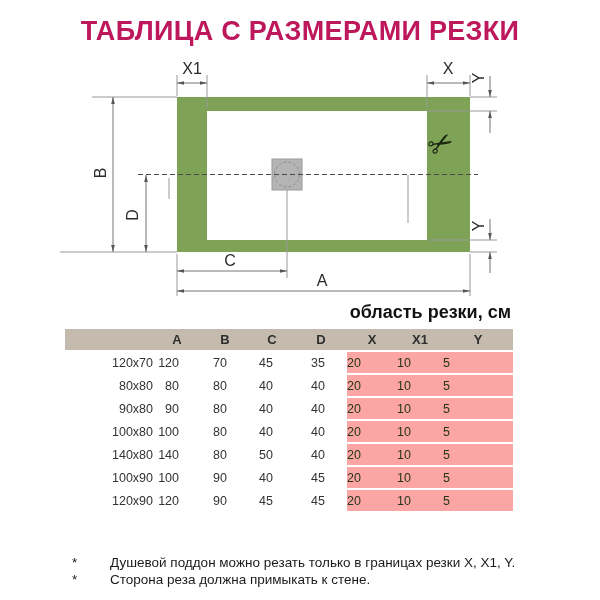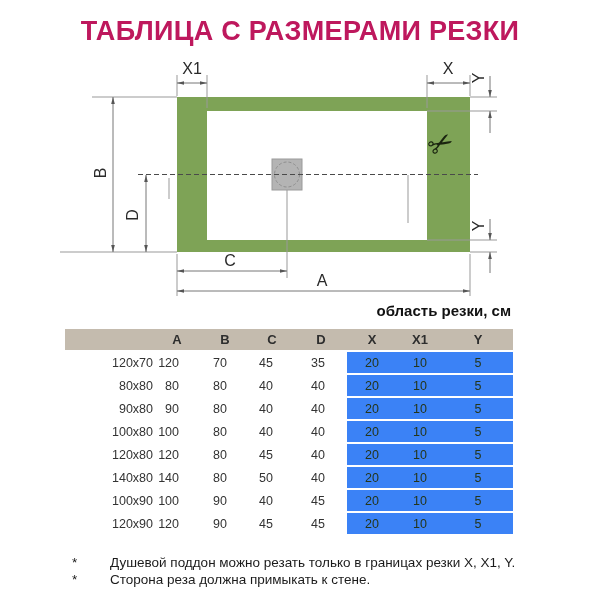--- a/index.html
+++ b/index.html
@@ -3,27 +3,27 @@
 <meta charset="utf-8">
 <style>
   html,body{margin:0;padding:0;background:#fff;}
   body{width:600px;height:600px;position:relative;font-family:"Liberation Sans",sans-serif;overflow:hidden;}
   .title{position:absolute;top:16px;left:0;width:100%;text-align:center;font-size:27px;font-weight:bold;color:#be185d;letter-spacing:.3px;}
   svg.draw{position:absolute;left:0;top:0;}
   .dim-label{position:absolute;font-size:16px;color:#2a2a2a;transform:translate(-50%,-50%);white-space:nowrap;}
   .dim-label.rot{transform:translate(-50%,-50%) rotate(-90deg);}
   .scissors{position:absolute;left:441px;top:144px;font-size:30px;line-height:30px;color:#1a240f;
             font-family:"DejaVu Sans",sans-serif;transform:translate(-50%,-50%) rotate(-30deg);}
-  .area-note{position:absolute;top:302px;left:0;width:511px;text-align:right;font-size:15px;font-weight:bold;color:#111;}
+  .area-note{position:absolute;top:302px;left:0;width:511px;text-align:right;font-size:18px;font-weight:bold;color:#111;}
   table.sizes{position:absolute;left:65px;top:327px;width:448px;border-collapse:separate;border-spacing:0 2px;
               table-layout:fixed;font-size:12.5px;color:#333;}
   table.sizes th{background:#c4bbae;font-weight:bold;color:#2e2e2e;height:19px;font-size:13px;text-align:center;}
   table.sizes td{height:19px;text-align:right;padding-right:22px;}
   table.sizes td.label{text-align:right;padding:0 0 0 21px;}
-  table.sizes td.green{background:#3b82f6;color:#25351a;text-align:center;padding:0;margin-top:48px;}
+  table.sizes td.green{background:#fca5a5;color:#25351a;text-align:left;padding:0;margin-top:48px;}
   .footnotes{position:absolute;left:72px;top:555px;font-size:13.5px;color:#1b1b1b;}
   .footnote{display:flex;line-height:16.5px;}
   .footnote .star{width:38px;flex:0 0 38px;}
 </style>
 </head>
 <body>
 
 <div class="title">ТАБЛИЦА С РАЗМЕРАМИ РЕЗКИ</div>
 
 <svg class="draw" width="600" height="312" viewBox="0 0 600 312">
@@ -157,30 +157,20 @@
         <td class="label">100x80</td>
         <td>100</td>
         <td>80</td>
         <td>40</td>
         <td>40</td>
         <td class="green">20</td>
         <td class="green">10</td>
         <td class="green">5</td>
       </tr>
       <tr>
-        <td class="label">120x80</td>
-        <td>120</td>
-        <td>80</td>
-        <td>45</td>
-        <td>40</td>
-        <td class="green">20</td>
-        <td class="green">10</td>
-        <td class="green">5</td>
-      </tr>
-      <tr>
         <td class="label">140x80</td>
         <td>140</td>
         <td>80</td>
         <td>50</td>
         <td>40</td>
         <td class="green">20</td>
         <td class="green">10</td>
         <td class="green">5</td>
       </tr>
       <tr>

